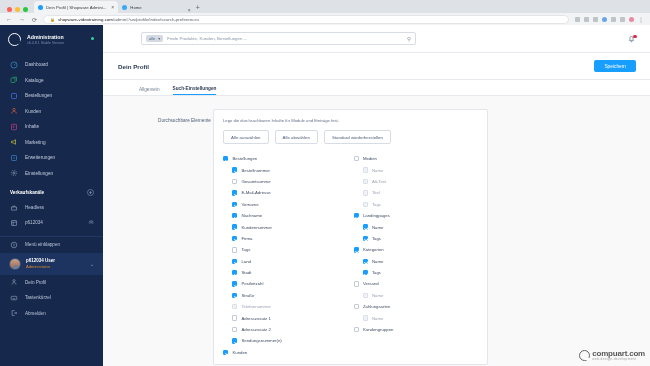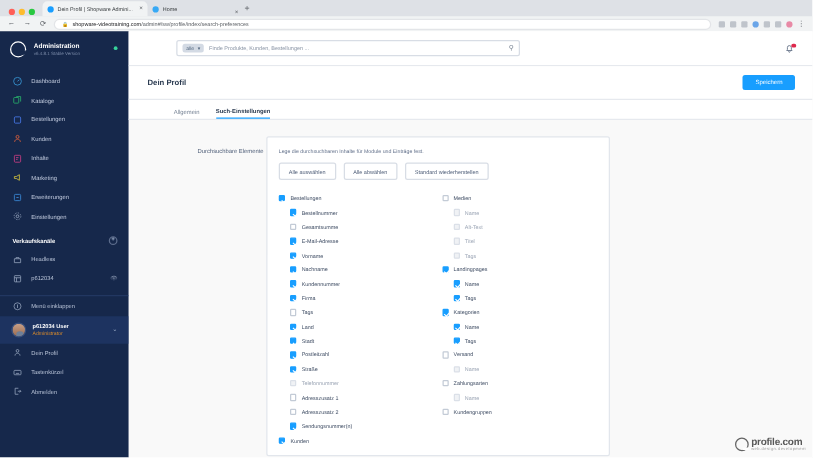--- a/index.html
+++ b/index.html
@@ -592,18 +592,18 @@
                 </div>
               </div>
           </div>
         </div>
       </div>
     </div>
 
     <div class="watermark">
       <span class="wm-logo"></span>
       <span class="wm-text">
-        <span class="wm-main" style="display:block;">profile.com</span>
+        <span class="wm-main" style="display:block;">compuart.com</span>
         <span class="wm-sub" style="display:block;">web.design.development</span>
       </span>
     </div>
   </div>
 </div>
 
 </body></html>

